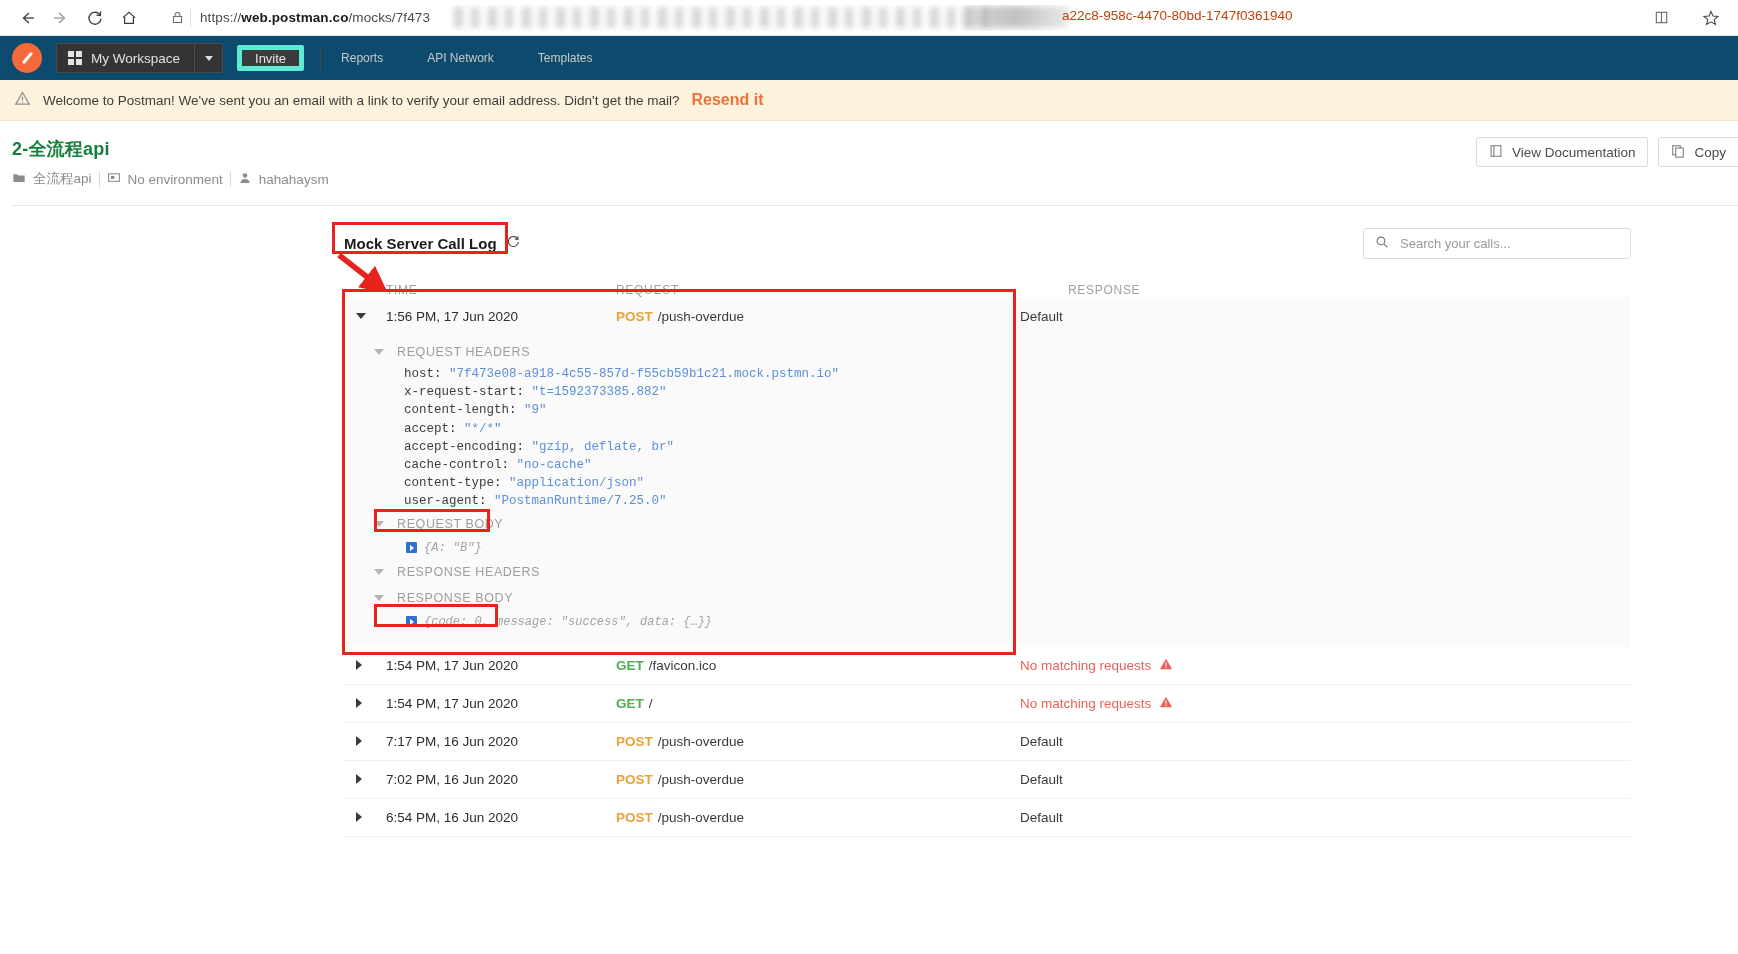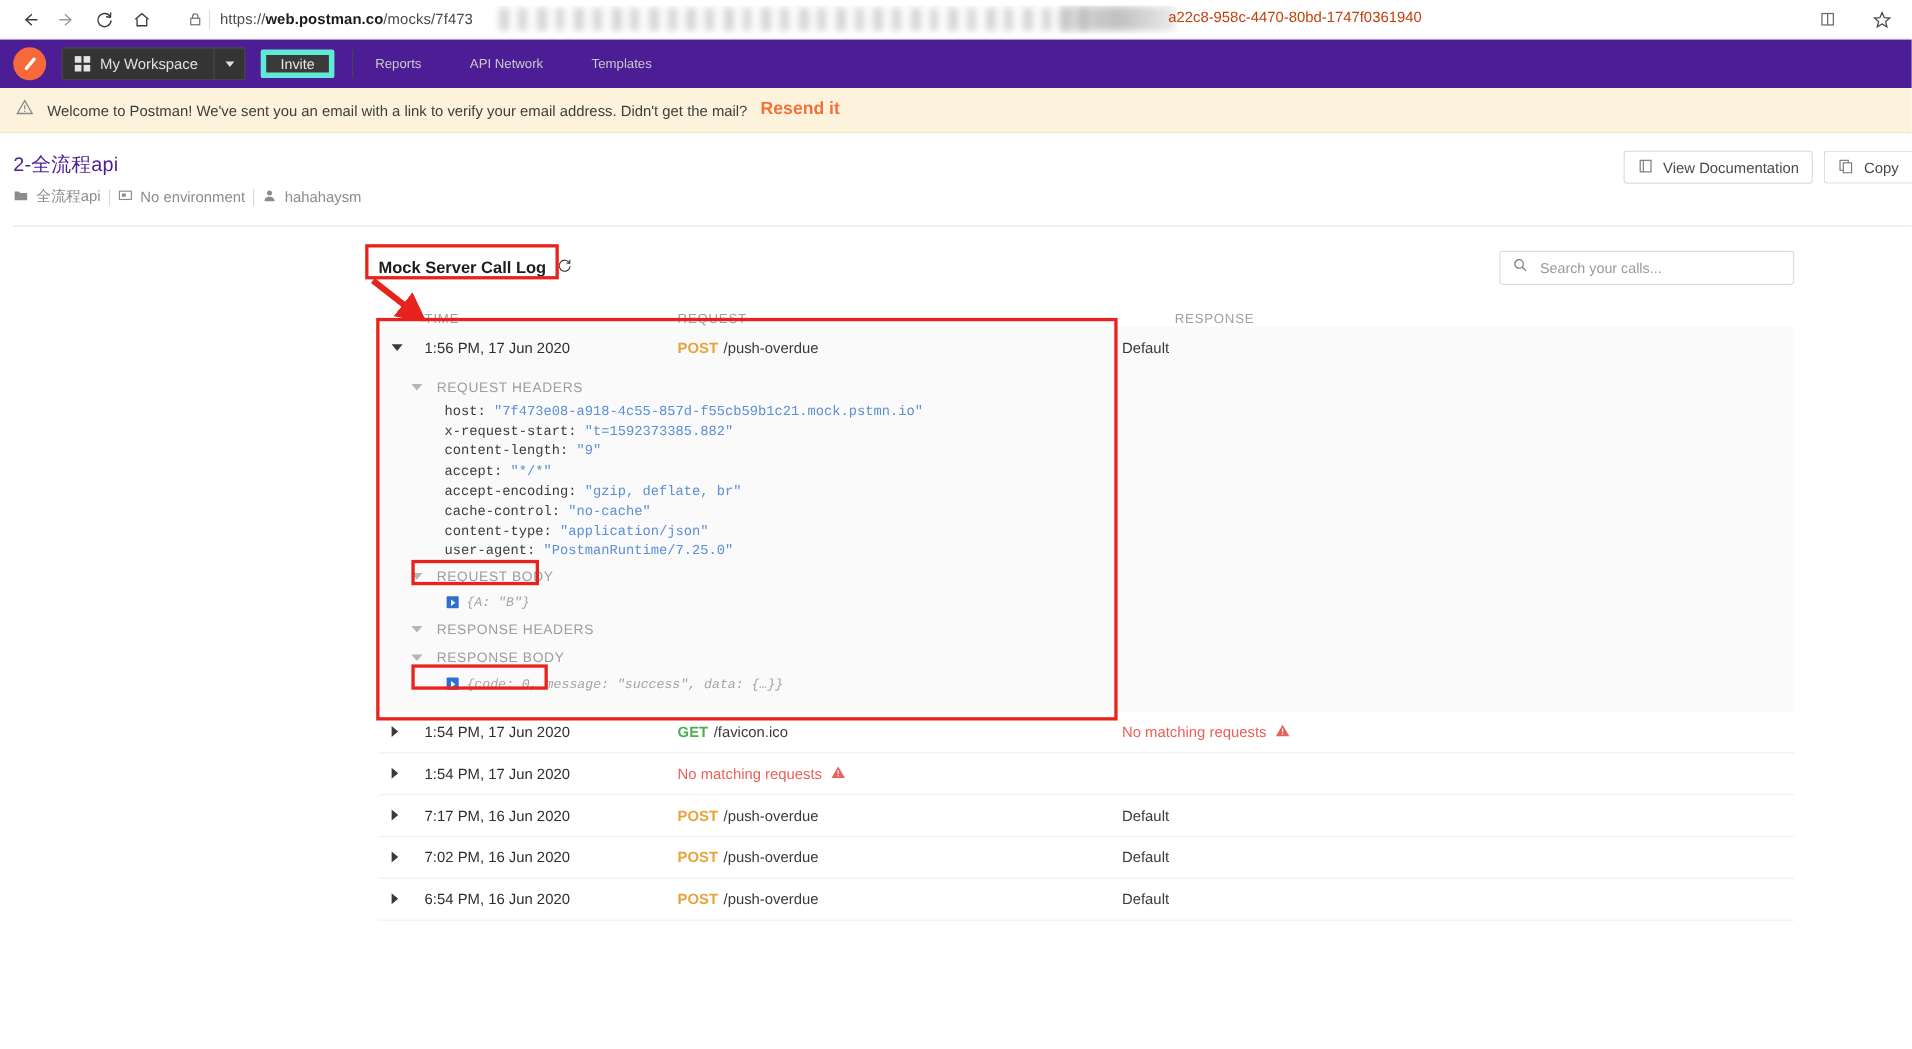--- a/index.html
+++ b/index.html
@@ -46,21 +46,21 @@
     background:linear-gradient(90deg,rgba(190,190,190,.5),rgba(150,150,150,.6),rgba(205,205,205,.4));
     filter:blur(3.4px); border-radius:2px;
   }
   .url-tail{
     position:absolute; left:868px; top:3px; font-size:13.5px; color:#c2410c; white-space:nowrap;margin-left:30px;
   }
   .chrome-right{ display:flex; align-items:center; gap:16px; padding-left:14px; color:#5a5a5a; }
 
   
   .pm-nav{
-    height:44px; background:#4c1d95; display:flex; align-items:center; color:#c7c7c7;
+    height:44px; background:#0c4a6e; display:flex; align-items:center; color:#c7c7c7;
     position:relative;
   }
   .pm-logo{
     width:30px; height:30px; border-radius:50%; margin-left:12px; flex:0 0 auto;
     background:#f5693a; display:flex; align-items:center; justify-content:center; position:relative;
   }
   .pm-logo:after{
     content:""; position:absolute; width:3px; height:14px; background:#fff;
     transform:rotate(40deg); border-radius:2px;
   }
@@ -88,21 +88,21 @@
   
   .banner{
     height:41px; background:#fdf3dc; display:flex; align-items:center;
     padding-left:14px; gap:12px; border-bottom:1px solid #f2e5c3;
   }
   .banner-txt{ font-size:13.5px; color:#3d3d3d; }
   .banner-link{ color:#f2703a; font-weight:700; }
 
   
   .title-zone{ padding:16px 0 0 12px; position:relative; }
-  .page-title{ font-size:18px; font-weight:400; color:#4c1d95; letter-spacing:.2px; }
+  .page-title{ font-size:18px; font-weight:700; color:#15803d; letter-spacing:.2px; }
   .crumbs{ display:flex; align-items:center; margin-top:9px; gap:0; color:#8c8c8c; font-size:13.5px; }
   .crumbs .c-item{ display:flex; align-items:center; gap:7px; }
   .crumb-div{ width:1px; height:15px; background:#d8d8d8; margin:0 7px; }
   .doc-actions{ position:absolute; right:0; top:16px; display:flex; align-items:center; gap:10px; }
   .doc-btn{
     height:30px; display:flex; align-items:center; gap:9px; padding:0 12px;
     border:1px solid #dadada; border-radius:3px; background:#fff; font-size:13.5px; color:#4a4a4a;
   }
   .doc-btn.cut{ border-right:none; border-radius:3px 0 0 3px; }
 
@@ -429,20 +429,23 @@
               </svg></span>
           </span>
       </div>
     </div>
 
     <div class="row">
       <div class="tri">
           <span class="tri-right"></span>
         </div>
       <div class="cell-time">1:54 PM, 17 Jun 2020</div>
+      <div class="cell-req">
+        <span class="m-get">GET</span><span class="path">/</span>
+      </div>
       <div class="cell-res">
         <span class="res-nomatch">
             <span>No matching requests</span>
         <span><svg width="14" height="14" viewBox="0 0 16 16">
                 <path d="M8 2 L15 14 H1 Z" fill="#e8615a"></path>
                 <line x1="8" y1="6" x2="8" y2="10" stroke="#fff" stroke-width="1.2"></line>
                 <circle cx="8" cy="11.7" r=".75" fill="#fff"></circle>
               </svg></span>
           </span>
       </div>

